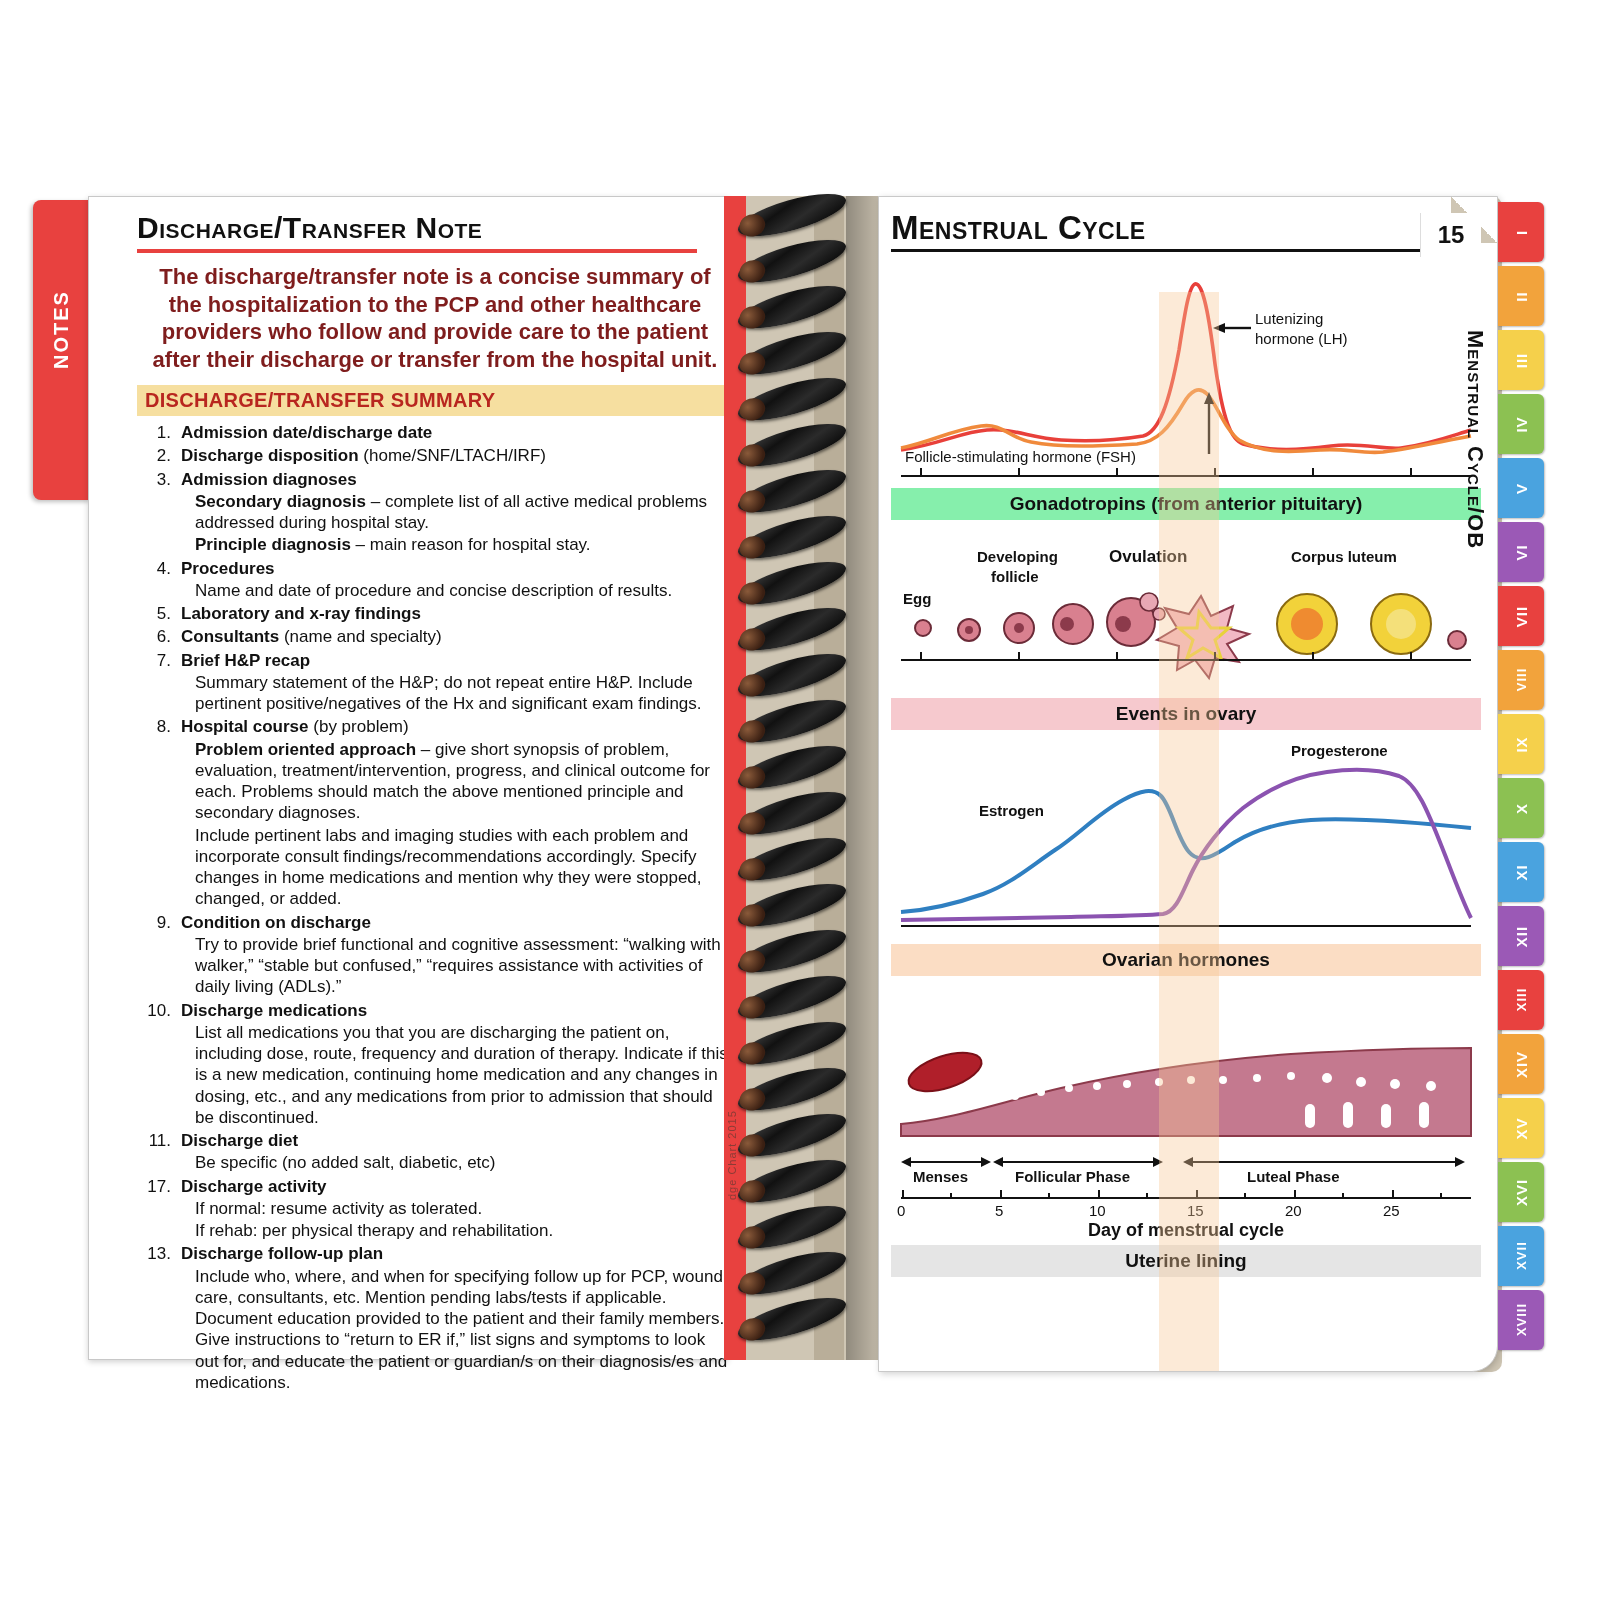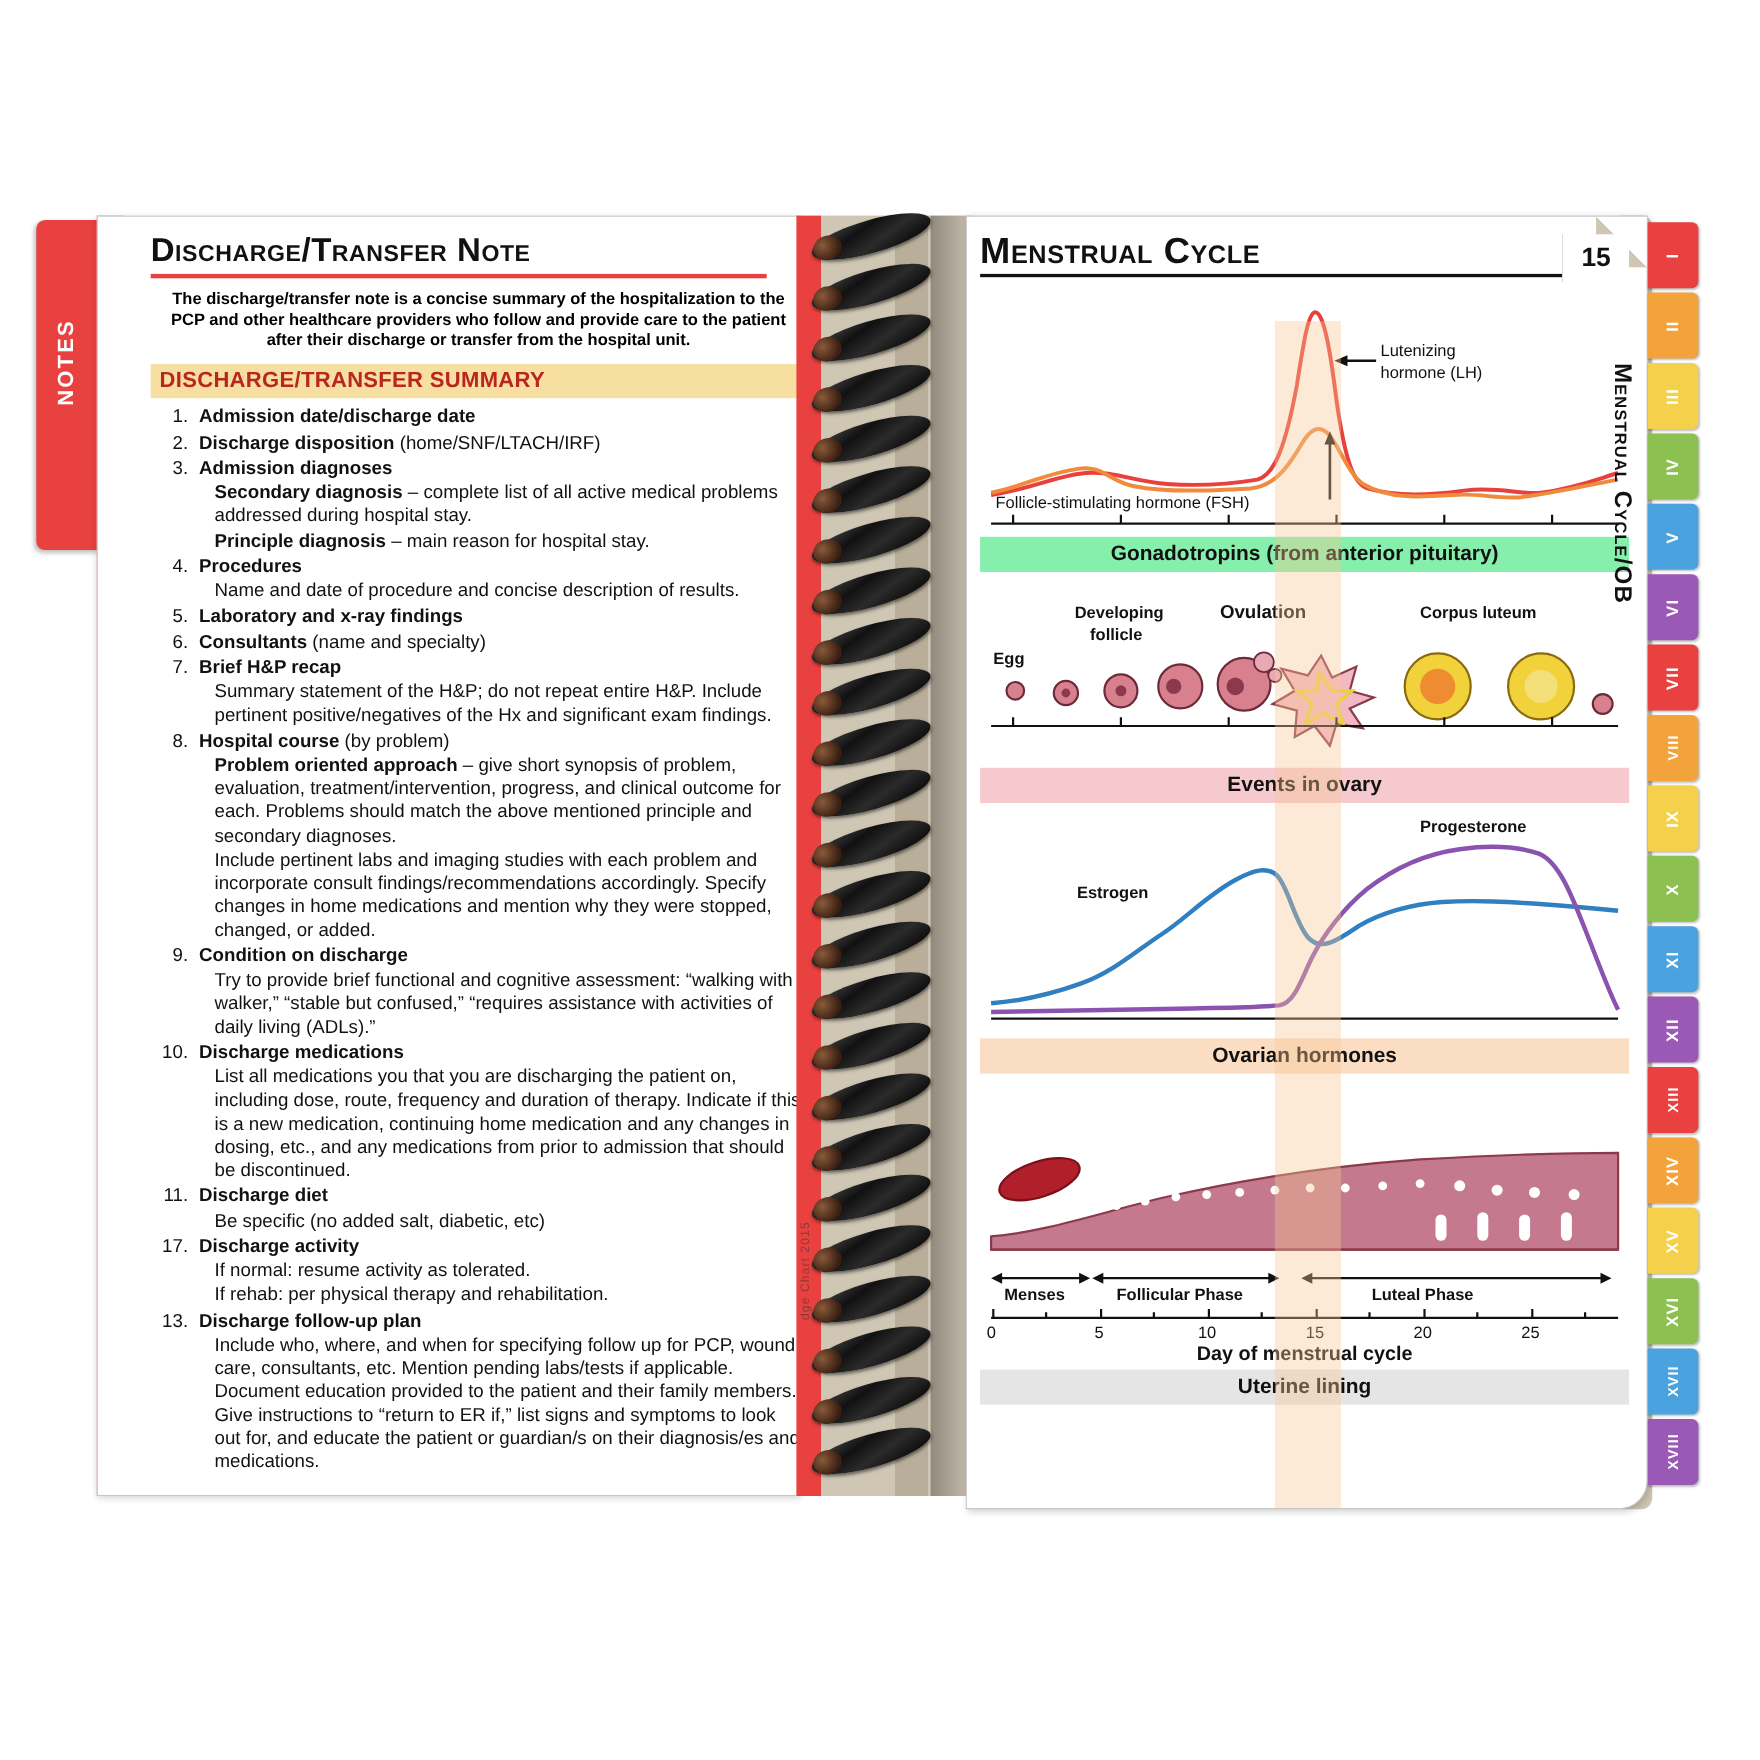--- a/index.html
+++ b/index.html
@@ -31,21 +31,21 @@
     position:absolute;left:88px;top:196px;width:24px;height:1164px;background:#e8413f;
   }
   .lp-inner{position:absolute;left:28px;top:14px;width:596px;height:1136px;margin-left:20px;}
 
   h1.page-title{
     margin:0 0 4px 0;font-size:30px;letter-spacing:.5px;color:#111;
     font-variant:small-caps;font-weight:bold;
   }
   .title-rule{height:4px;background:#e8413f;width:560px;margin-bottom:10px;}
   .lead{
-    text-align:center;font-weight:bold;font-size:15px;line-height:1.25;color:#000000;
+    text-align:center;font-weight:bold;font-size:22px;line-height:1.25;color:#7f1d1d;
     margin:0 0 12px 0;padding:0 6px;
   }
   .section-band{
     background:#f6dfa0;color:#b8261f;font-weight:bold;font-size:20px;
     padding:4px 8px;letter-spacing:.3px;margin-bottom:6px;
   }
   ol.main-list{margin:0;padding:0 0 0 0;list-style:none;}
   ol.main-list > li{
     font-size:17px;line-height:1.25;color:#111;margin-bottom:2px;
     position:relative;padding-left:44px;

